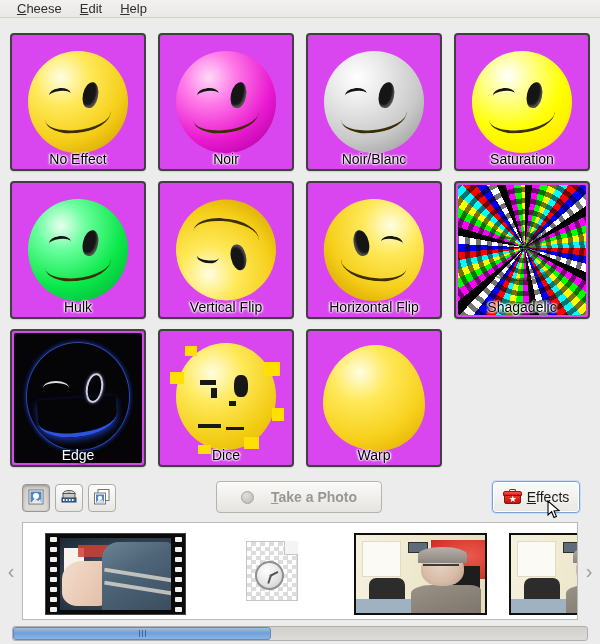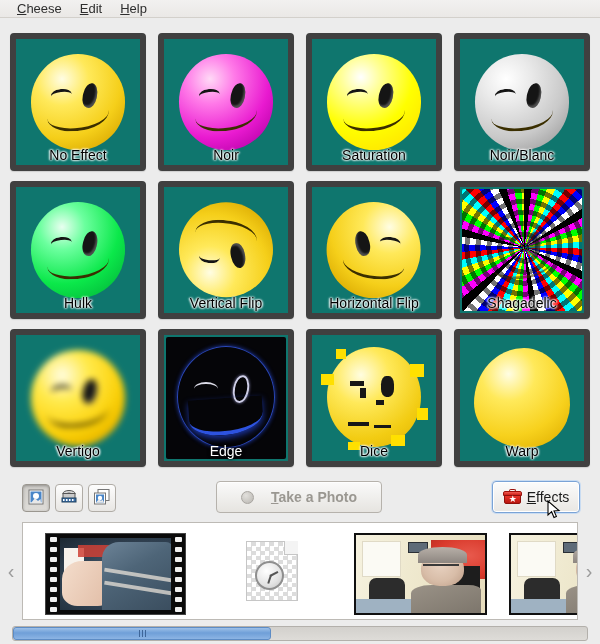--- a/index.html
+++ b/index.html
@@ -35,22 +35,22 @@
   }
   #effects-grid {
     display:grid;
     grid-template-columns:repeat(4,1fr);
     grid-template-rows:repeat(3,1fr);
     gap:10px 12px;
     width:100%; height:100%;
   }
   .effect-tile {
     position:relative;
-    background:#0f766e;
-    border:6px solid #404040;
+    background:#d946ef;
+    border:2px solid #404040;
     border-radius:4px;
     box-shadow:0 1px 1px rgba(0,0,0,0.13);
     overflow:hidden;
     cursor:pointer;
   }
   .effect-canvas {
     position:absolute; inset:2px;
     border-radius:2px;
     overflow:hidden;
     display:flex; align-items:center; justify-content:center;
@@ -395,38 +395,38 @@
             <div class="eye-wink"></div>
             <div class="eye-open"></div>
             <div class="mouth"></div>
           </div>
       </div>
       <div class="effect-label">Noir</div>
     </div>
 
     <div class="effect-tile">
       <div class="effect-canvas">
+        <div class="face f-grey">
+            <div class="eye-wink"></div>
+            <div class="eye-open"></div>
+            <div class="mouth"></div>
+          </div>
+      </div>
+      <div class="effect-label">Noir/Blanc</div>
+    </div>
+
+    <div class="effect-tile">
+      <div class="effect-canvas">
         <div class="face f-sat">
             <div class="eye-wink"></div>
             <div class="eye-open"></div>
             <div class="mouth"></div>
           </div>
       </div>
       <div class="effect-label">Saturation</div>
-    </div>
-
-    <div class="effect-tile">
-      <div class="effect-canvas">
-        <div class="face f-grey">
-            <div class="eye-wink"></div>
-            <div class="eye-open"></div>
-            <div class="mouth"></div>
-          </div>
-      </div>
-      <div class="effect-label">Noir/Blanc</div>
     </div>
 
     <div class="effect-tile">
       <div class="effect-canvas">
         <div class="face f-green">
             <div class="eye-wink"></div>
             <div class="eye-open"></div>
             <div class="mouth"></div>
           </div>
       </div>
@@ -463,32 +463,20 @@
           <div class="face" style="background:transparent">
               <div class="eye-wink"></div>
               <div class="eye-open"></div>
               <div class="mouth"></div>
             </div>
         </div>
       </div>
       <div class="effect-label">Shagadelic</div>
     </div>
 
-    <div class="effect-tile">
-      <div class="effect-canvas">
-        <div class="vertigo-wrap">
-          <div class="face f-yellow">
-              <div class="eye-wink"></div>
-              <div class="eye-open"></div>
-              <div class="mouth"></div>
-            </div>
-        </div>
-      </div>
-      <div class="effect-label">Vertigo</div>
-    </div>
 
     <div class="effect-tile">
       <div class="effect-canvas">
         <div class="edge-bg"></div>
         <div class="edge-circle"></div>
         <div class="edge-wink"></div>
         <div class="edge-eye"></div>
         <div class="edge-mouth"></div>
       </div>
       <div class="effect-label" style="color:#fff;text-shadow:0 0 3px #000,0 0 4px #000;">Edge</div>

